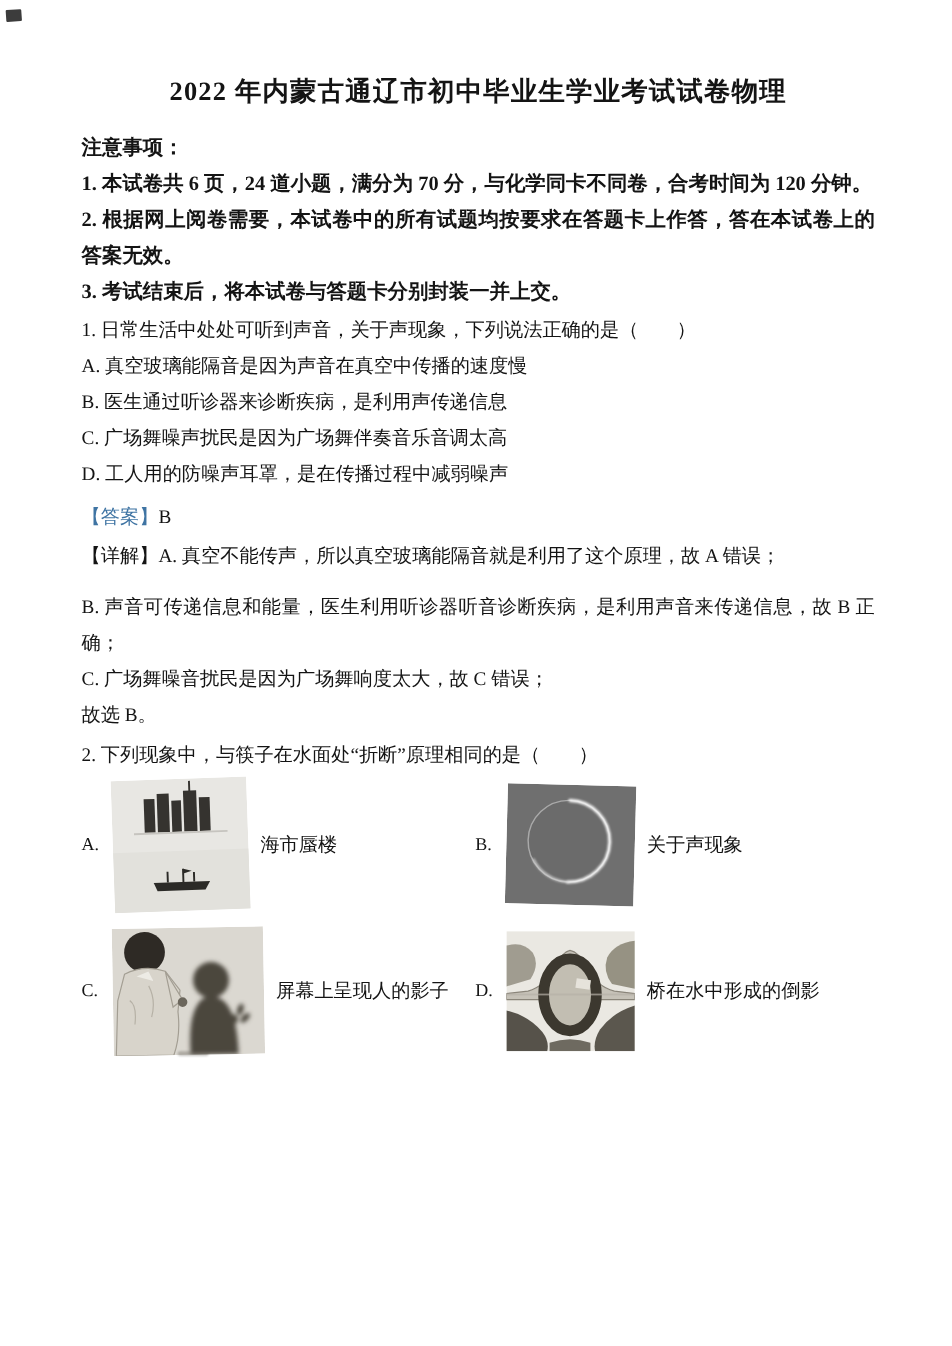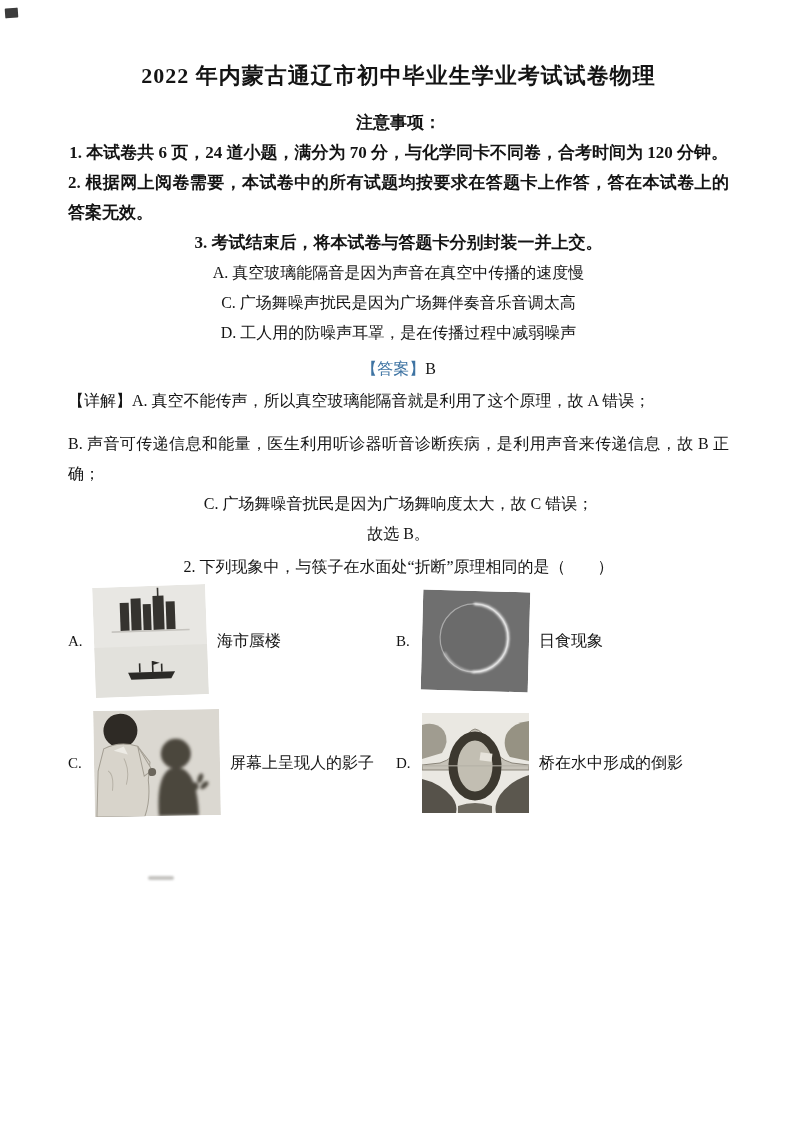--- a/index.html
+++ b/index.html
@@ -6,21 +6,21 @@
   .page {
     position:relative; width:793px; height:934px; background:#ffffff;
     font-family:"Liberation Serif","DejaVu Serif",serif; color:#141414;
     overflow:hidden;
   }
   .content { padding:0 64px 0 68px; }
   h1.title {
     margin:58px 0 0 0; font-size:22px; line-height:36px; font-weight:bold;
     text-align:center; letter-spacing:1px;
   }
-  p { margin:0; font-size:16px; line-height:30px;text-align:center; }
+  p { margin:0; font-size:16px; line-height:30px; }
   p.b { font-weight:bold; font-size:17px; }
   .justify { text-align:justify; }
   .blue { color:#3f74a3; }
   .mt14 { margin-top:14px; } .mt6 { margin-top:6px; } .mt3 { margin-top:3px; }
   .mt7 { margin-top:13px; } .mt2 { margin-top:2px; }
   .corner-artifact {
     position:absolute; left:5px; top:8px; width:13px; height:10px;
     background:#3c3c3c; border-radius:1px; transform:rotate(-4deg);
   }
   .scan-smudge {
@@ -48,21 +48,23 @@
   <div class="content">
 
     <h1 class="title">2022 年内蒙古通辽市初中毕业生学业考试试卷物理</h1>
 
     <p class="b mt14">注意事项：</p>
     <p class="b">1. 本试卷共 6 页，24 道小题，满分为 70 分，与化学同卡不同卷，合考时间为 120 分钟。</p>
     <p class="b justify">2. 根据网上阅卷需要，本试卷中的所有试题均按要求在答题卡上作答，答在本试卷上的答案无效。</p>
     <p class="b">3. 考试结束后，将本试卷与答题卡分别封装一并上交。</p>
 
 
+    <p class="mt3">1. 日常生活中处处可听到声音，关于声现象，下列说法正确的是（　　）</p>
     <p>A. 真空玻璃能隔音是因为声音在真空中传播的速度慢</p>
+    <p>B. 医生通过听诊器来诊断疾病，是利用声传递信息</p>
     <p>C. 广场舞噪声扰民是因为广场舞伴奏音乐音调太高</p>
     <p>D. 工人用的防噪声耳罩，是在传播过程中减弱噪声</p>
 
     <p class="mt6"><span class="blue">【答案】</span><span>B</span></p>
 
     <p class="mt2 justify">【详解】A. 真空不能传声，所以真空玻璃能隔音就是利用了这个原理，故 A 错误；</p>
     <p class="mt7 justify">B. 声音可传递信息和能量，医生利用听诊器听音诊断疾病，是利用声音来传递信息，故 B 正确；</p>
     <p>C. 广场舞噪音扰民是因为广场舞响度太大，故 C 错误；</p>
     <p>故选 B。</p>
 
@@ -103,21 +105,21 @@
               <filter id="glow">
                   <feGaussianBlur stdDeviation="0.8"></feGaussianBlur>
                 </filter>
             </defs>
             <rect width="107" height="100" fill="#6f6f6f"></rect>
             <circle cx="52" cy="47" r="34" fill="#6b6b6b" stroke="#b0b0b0" stroke-width="1.2" opacity="0.9"></circle>
             <path d="M 52 13 A 34 34 0 0 1 52 81" fill="none" stroke="#f7f7f7" stroke-width="2.6" stroke-linecap="round" filter="url(#glow)"></path>
             <path d="M 52 81 A 34 34 0 0 1 23 63" fill="none" stroke="#d9d9d9" stroke-width="1.6" stroke-linecap="round" filter="url(#glow)"></path>
           </svg>
         </div>
-        <span class="caption">日食现象</span>
+        <span class="caption">关于声现象</span>
       </div>
     </div>
 
     <div class="q2row second">
       <div class="q2cell left">
         <span class="letter">C.</span>
         <div class="imgwrap rotC">
           <svg width="126" height="106" viewBox="0 0 126 106">
             <defs>
               <filter id="blr">

